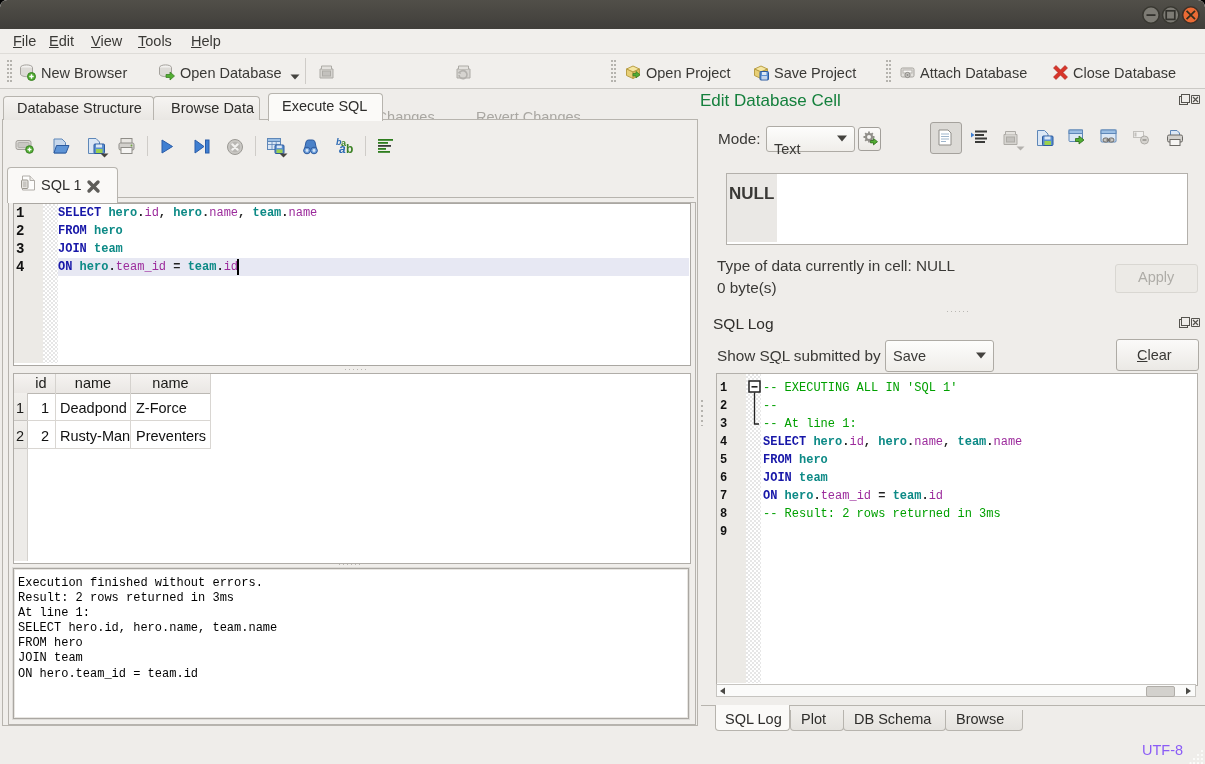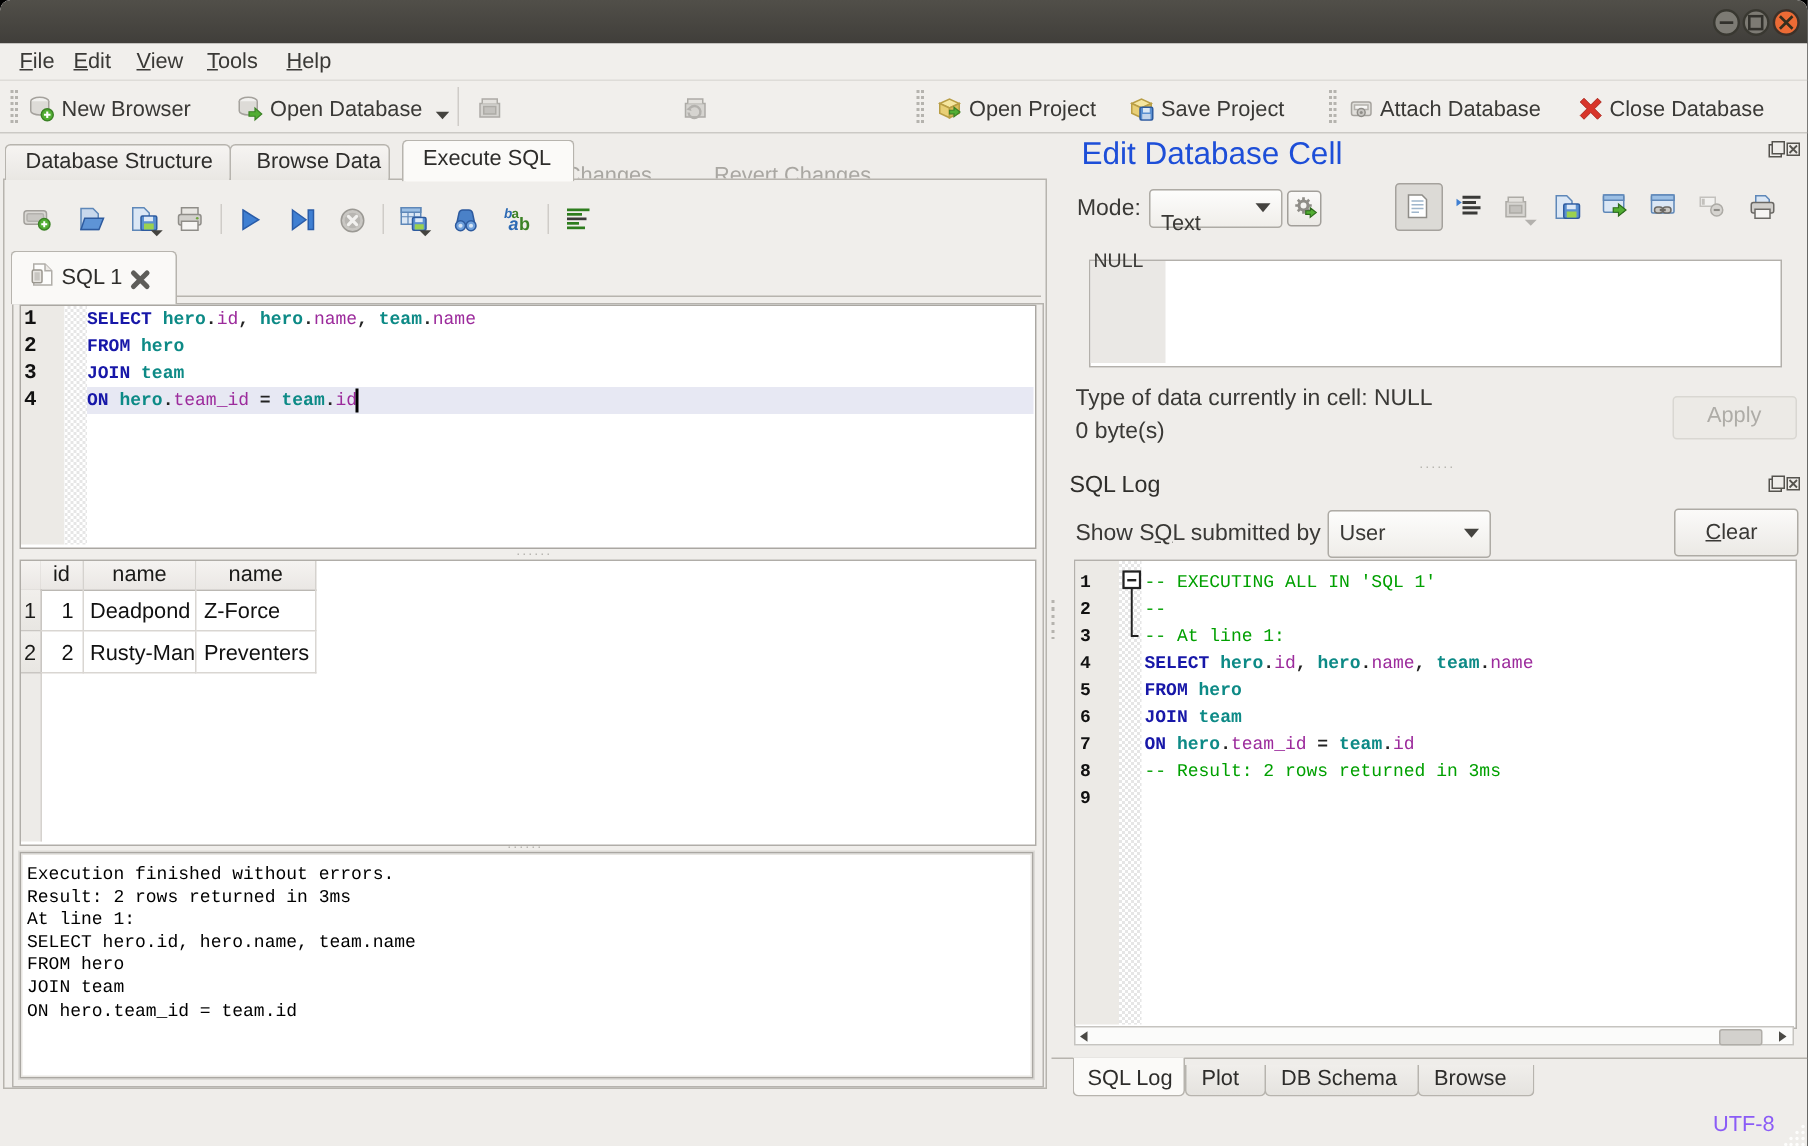--- a/index.html
+++ b/index.html
@@ -258,21 +258,21 @@
 <div class="mono abs" style="left:18px;top:576px;line-height:15.1px;color:#000;">Execution finished without errors.
 Result: 2 rows returned in 3ms
 At line 1:
 SELECT hero.id, hero.name, team.name
 FROM hero
 JOIN team
 ON hero.team_id = team.id</div>
 
 <div class="abs" style="left:701px;top:400px;width:2px;height:26px;background-image:repeating-linear-gradient(#b5b3ae 0 2px,transparent 2px 5px);"></div>
 
-<div class="txt" style="left:721px;top:91px;font-size:21px;color:#1d4ed8;">Edit Database Cell</div>
+<div class="txt" style="left:700px;top:91px;font-size:17px;color:#15803d;">Edit Database Cell</div>
 <svg style="left:1179px;top:94px;" width="20" height="11" viewBox="0 0 20 11">
  <rect x="0.5" y="2.5" width="8" height="8" fill="none" stroke="#55534e"></rect>
  <rect x="2.5" y="0.5" width="8" height="8" fill="#efedea" stroke="#55534e"></rect>
  <path d="M12.5 1.5 h8 v8 h-8 Z" fill="none" stroke="#55534e"></path>
  <path d="M14 3 l5 5 M19 3 l-5 5" stroke="#55534e" stroke-width="1.2"></path>
 </svg>
 <div class="txt" style="left:718px;top:130px;font-size:15.3px;">Mode:</div>
 <div class="btn" style="left:766px;top:126px;width:87px;height:24px;background:linear-gradient(#fdfdfc,#f0eeea);"></div>
 <div class="txt" style="left:774px;top:141px;">Text</div>
 <svg style="left:836px;top:135px;" width="12" height="7" viewBox="0 0 12 7">
@@ -333,37 +333,37 @@
  <rect x="9.5" y="8.3" width="4" height="1.4" fill="#8f8d88"></rect>
 </svg>
 <svg style="left:1166px;top:129px;" width="18" height="17" viewBox="0 0 18 17">
  <path d="M4.5 6 V1.5 H11 L13.5 4 V6" fill="#dbe7f5" stroke="#5e87b8"></path>
  <rect x="1.5" y="6" width="15" height="7" rx="1.5" fill="#d2d0cc" stroke="#6b6965"></rect>
  <rect x="4" y="10.5" width="10" height="6" fill="#f6f5f3" stroke="#6b6965"></rect>
 </svg>
 
 <div class="frame" style="left:726px;top:173px;width:460px;height:70px;border-color:#b3b0ab;"></div>
 <div class="abs" style="left:727px;top:174px;width:50px;height:68px;background:#eae8e5;"></div>
-<div class="txt" style="left:729px;top:166px;font-weight:normal;font-size:13px;color:#3a3936;">NULL</div>
+<div class="txt" style="left:729px;top:184px;font-weight:bold;font-size:17px;color:#3a3936;">NULL</div>
 <div class="txt" style="left:717px;top:257px;font-size:15.3px;">Type of data currently in cell: NULL</div>
 <div class="txt" style="left:717px;top:279px;font-size:15.3px;">0 byte(s)</div>
 <div class="abs" style="left:1115px;top:264px;width:81px;height:27px;background:#eceae6;border:1px solid #d9d7d2;border-radius:3px;"></div>
 <div class="txt" style="left:1138px;top:269px;color:#aeaca7;">Apply</div>
 <div class="dots" style="left:946px;top:306px;">······</div>
 
 <div class="txt" style="left:713px;top:315px;font-size:15.5px;color:#2f2e2b;">SQL Log</div>
 <svg style="left:1179px;top:317px;" width="20" height="11" viewBox="0 0 20 11">
  <rect x="0.5" y="2.5" width="8" height="8" fill="none" stroke="#55534e"></rect>
  <rect x="2.5" y="0.5" width="8" height="8" fill="#efedea" stroke="#55534e"></rect>
  <path d="M12.5 1.5 h8 v8 h-8 Z" fill="none" stroke="#55534e"></path>
  <path d="M14 3 l5 5 M19 3 l-5 5" stroke="#55534e" stroke-width="1.2"></path>
 </svg>
 <div class="txt" style="left:717px;top:347px;font-size:15.3px;">Show S<u>Q</u>L submitted by</div>
 <div class="btn" style="left:885px;top:340px;width:107px;height:30px;background:linear-gradient(#fdfdfc,#efede9);"></div>
-<div class="txt" style="left:893px;top:348px;">User</div>
+<div class="txt" style="left:893px;top:348px;">Save</div>
 <svg style="left:975px;top:352px;" width="12" height="7" viewBox="0 0 12 7">
       <path d="M1 0.5 H11 L6 6.5 Z" fill="#44433f"></path>
     </svg>
 <div class="btn" style="left:1116px;top:339px;width:81px;height:30px;"></div>
 <div class="txt" style="left:1137px;top:347px;"><u>C</u>lear</div>
 
 <div class="frame" style="left:716px;top:373px;width:480px;height:311px;border-color:#b3b0ab;"></div>
 <div class="abs gut" style="left:717px;top:374px;width:29px;height:309px;"></div>
 <div class="abs chk" style="left:746px;top:374px;width:15px;height:309px;"></div>
 <div class="num" style="left:720px;top:381px;">1</div>

